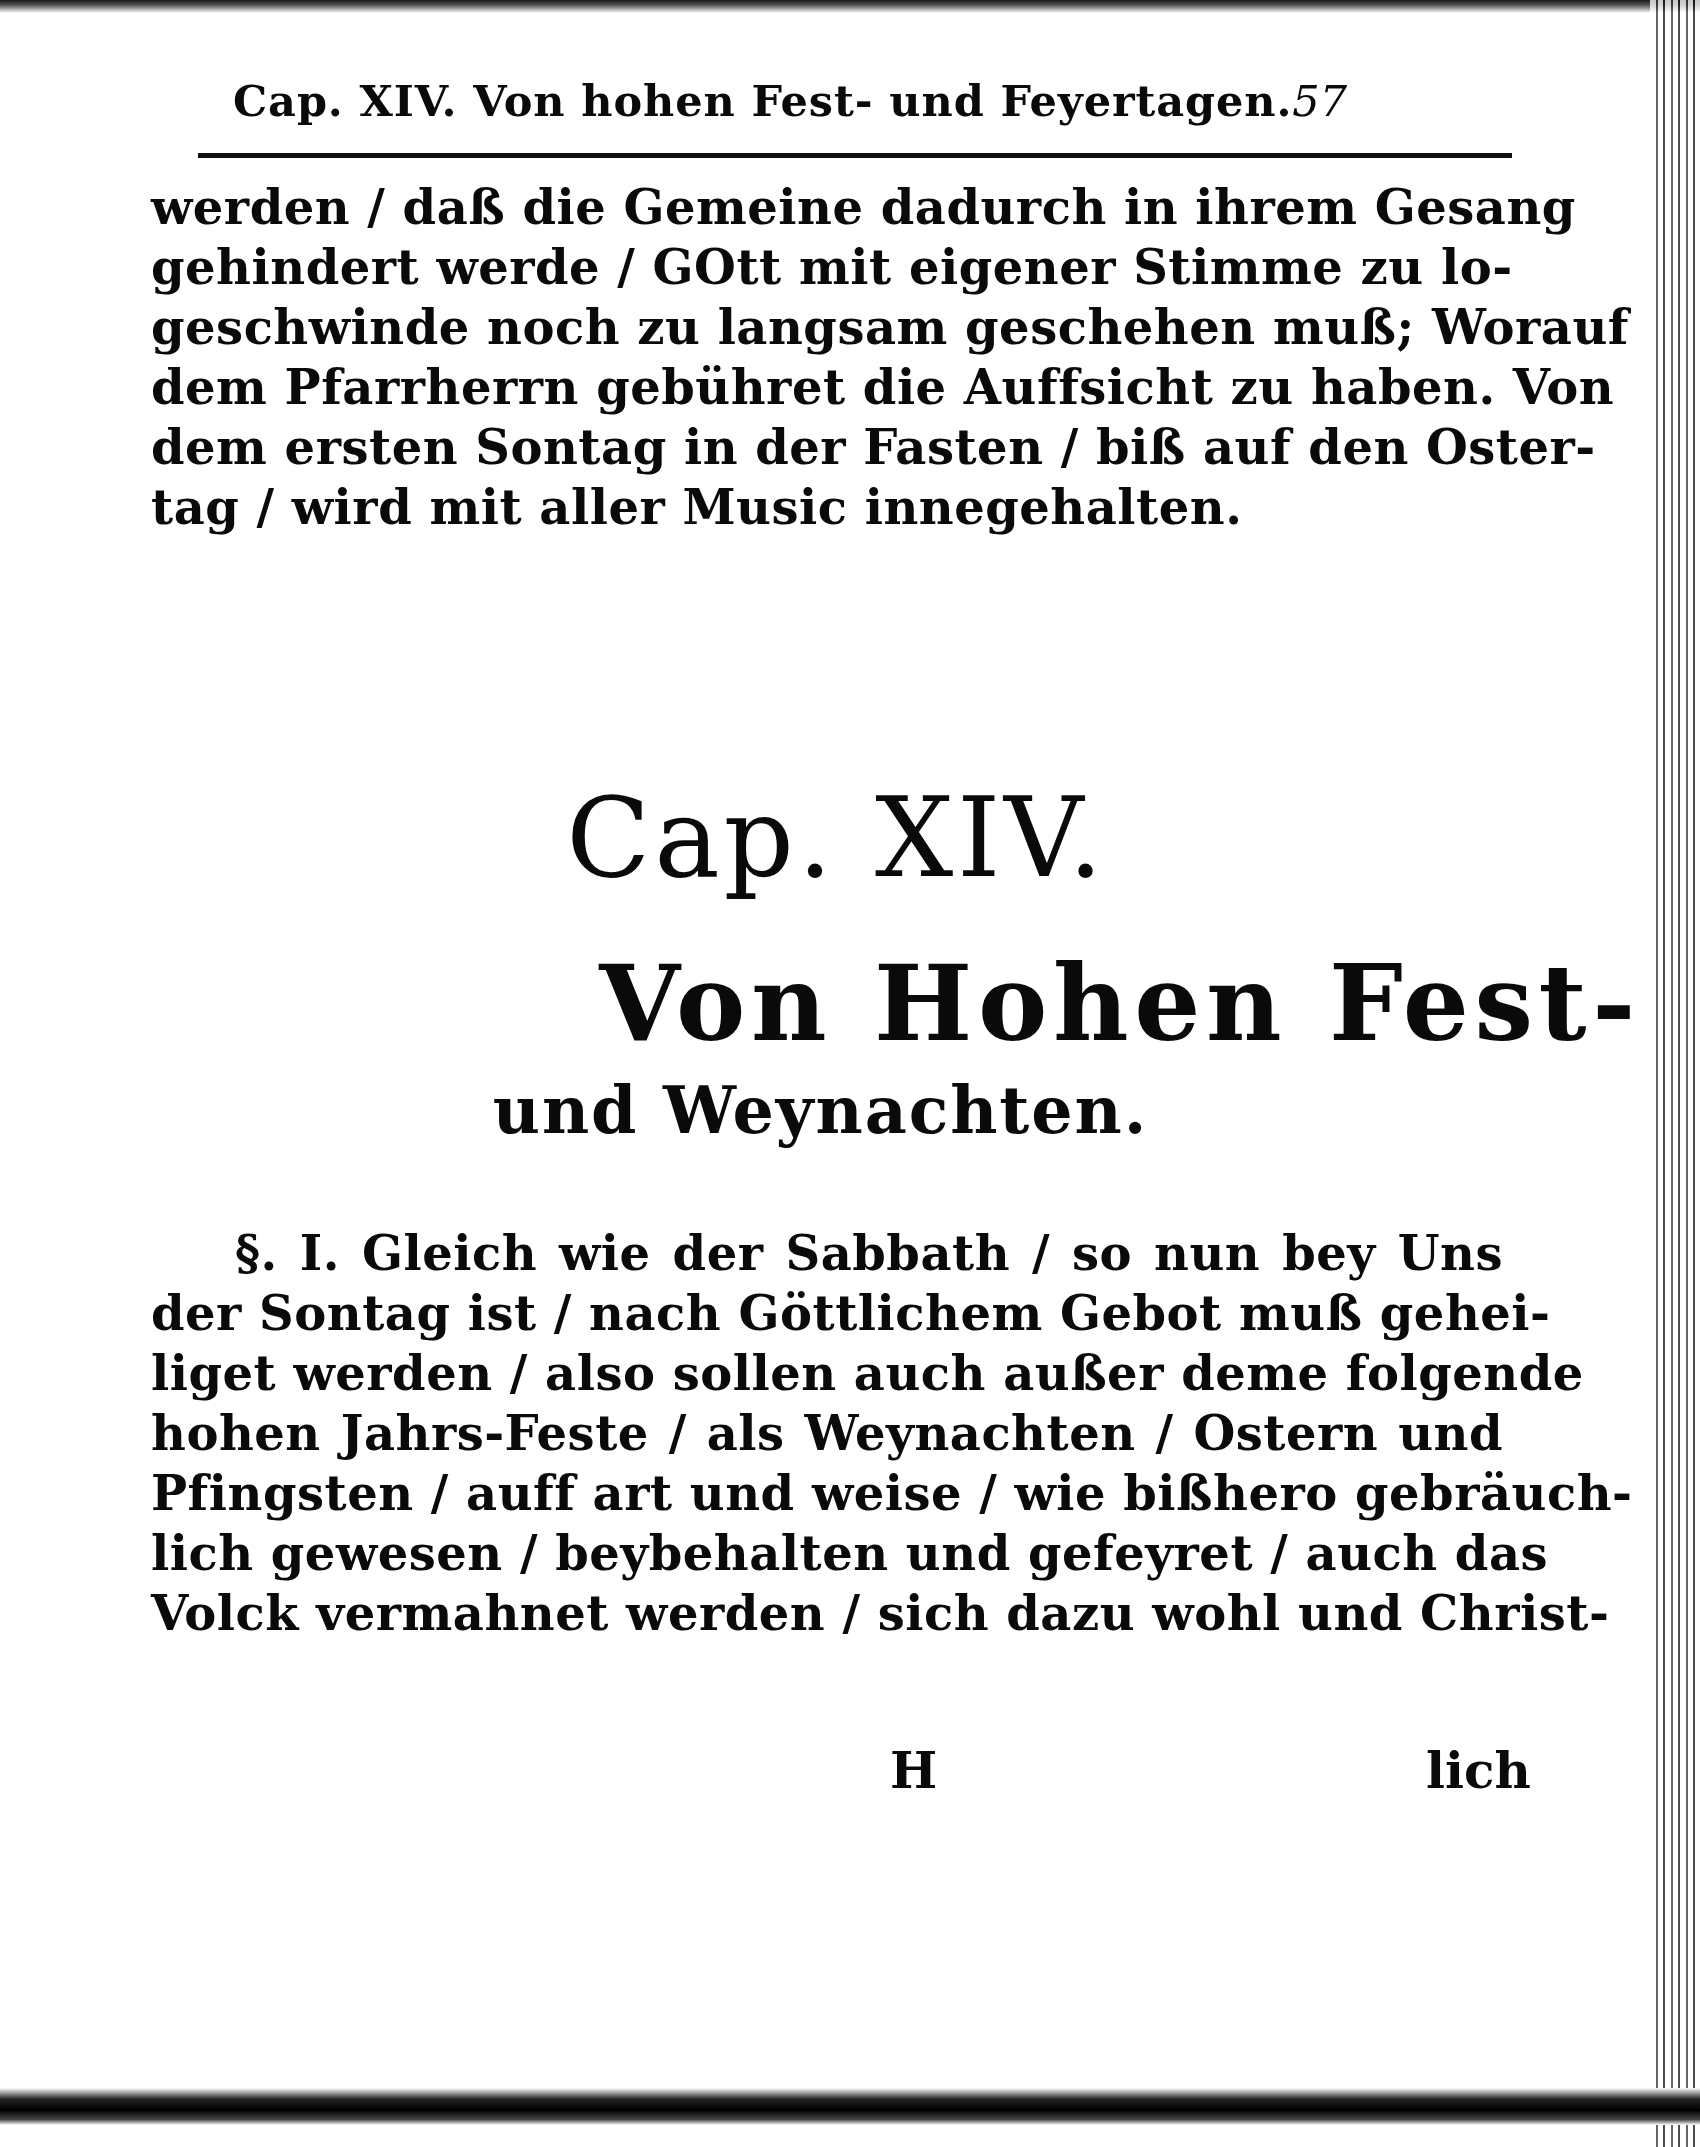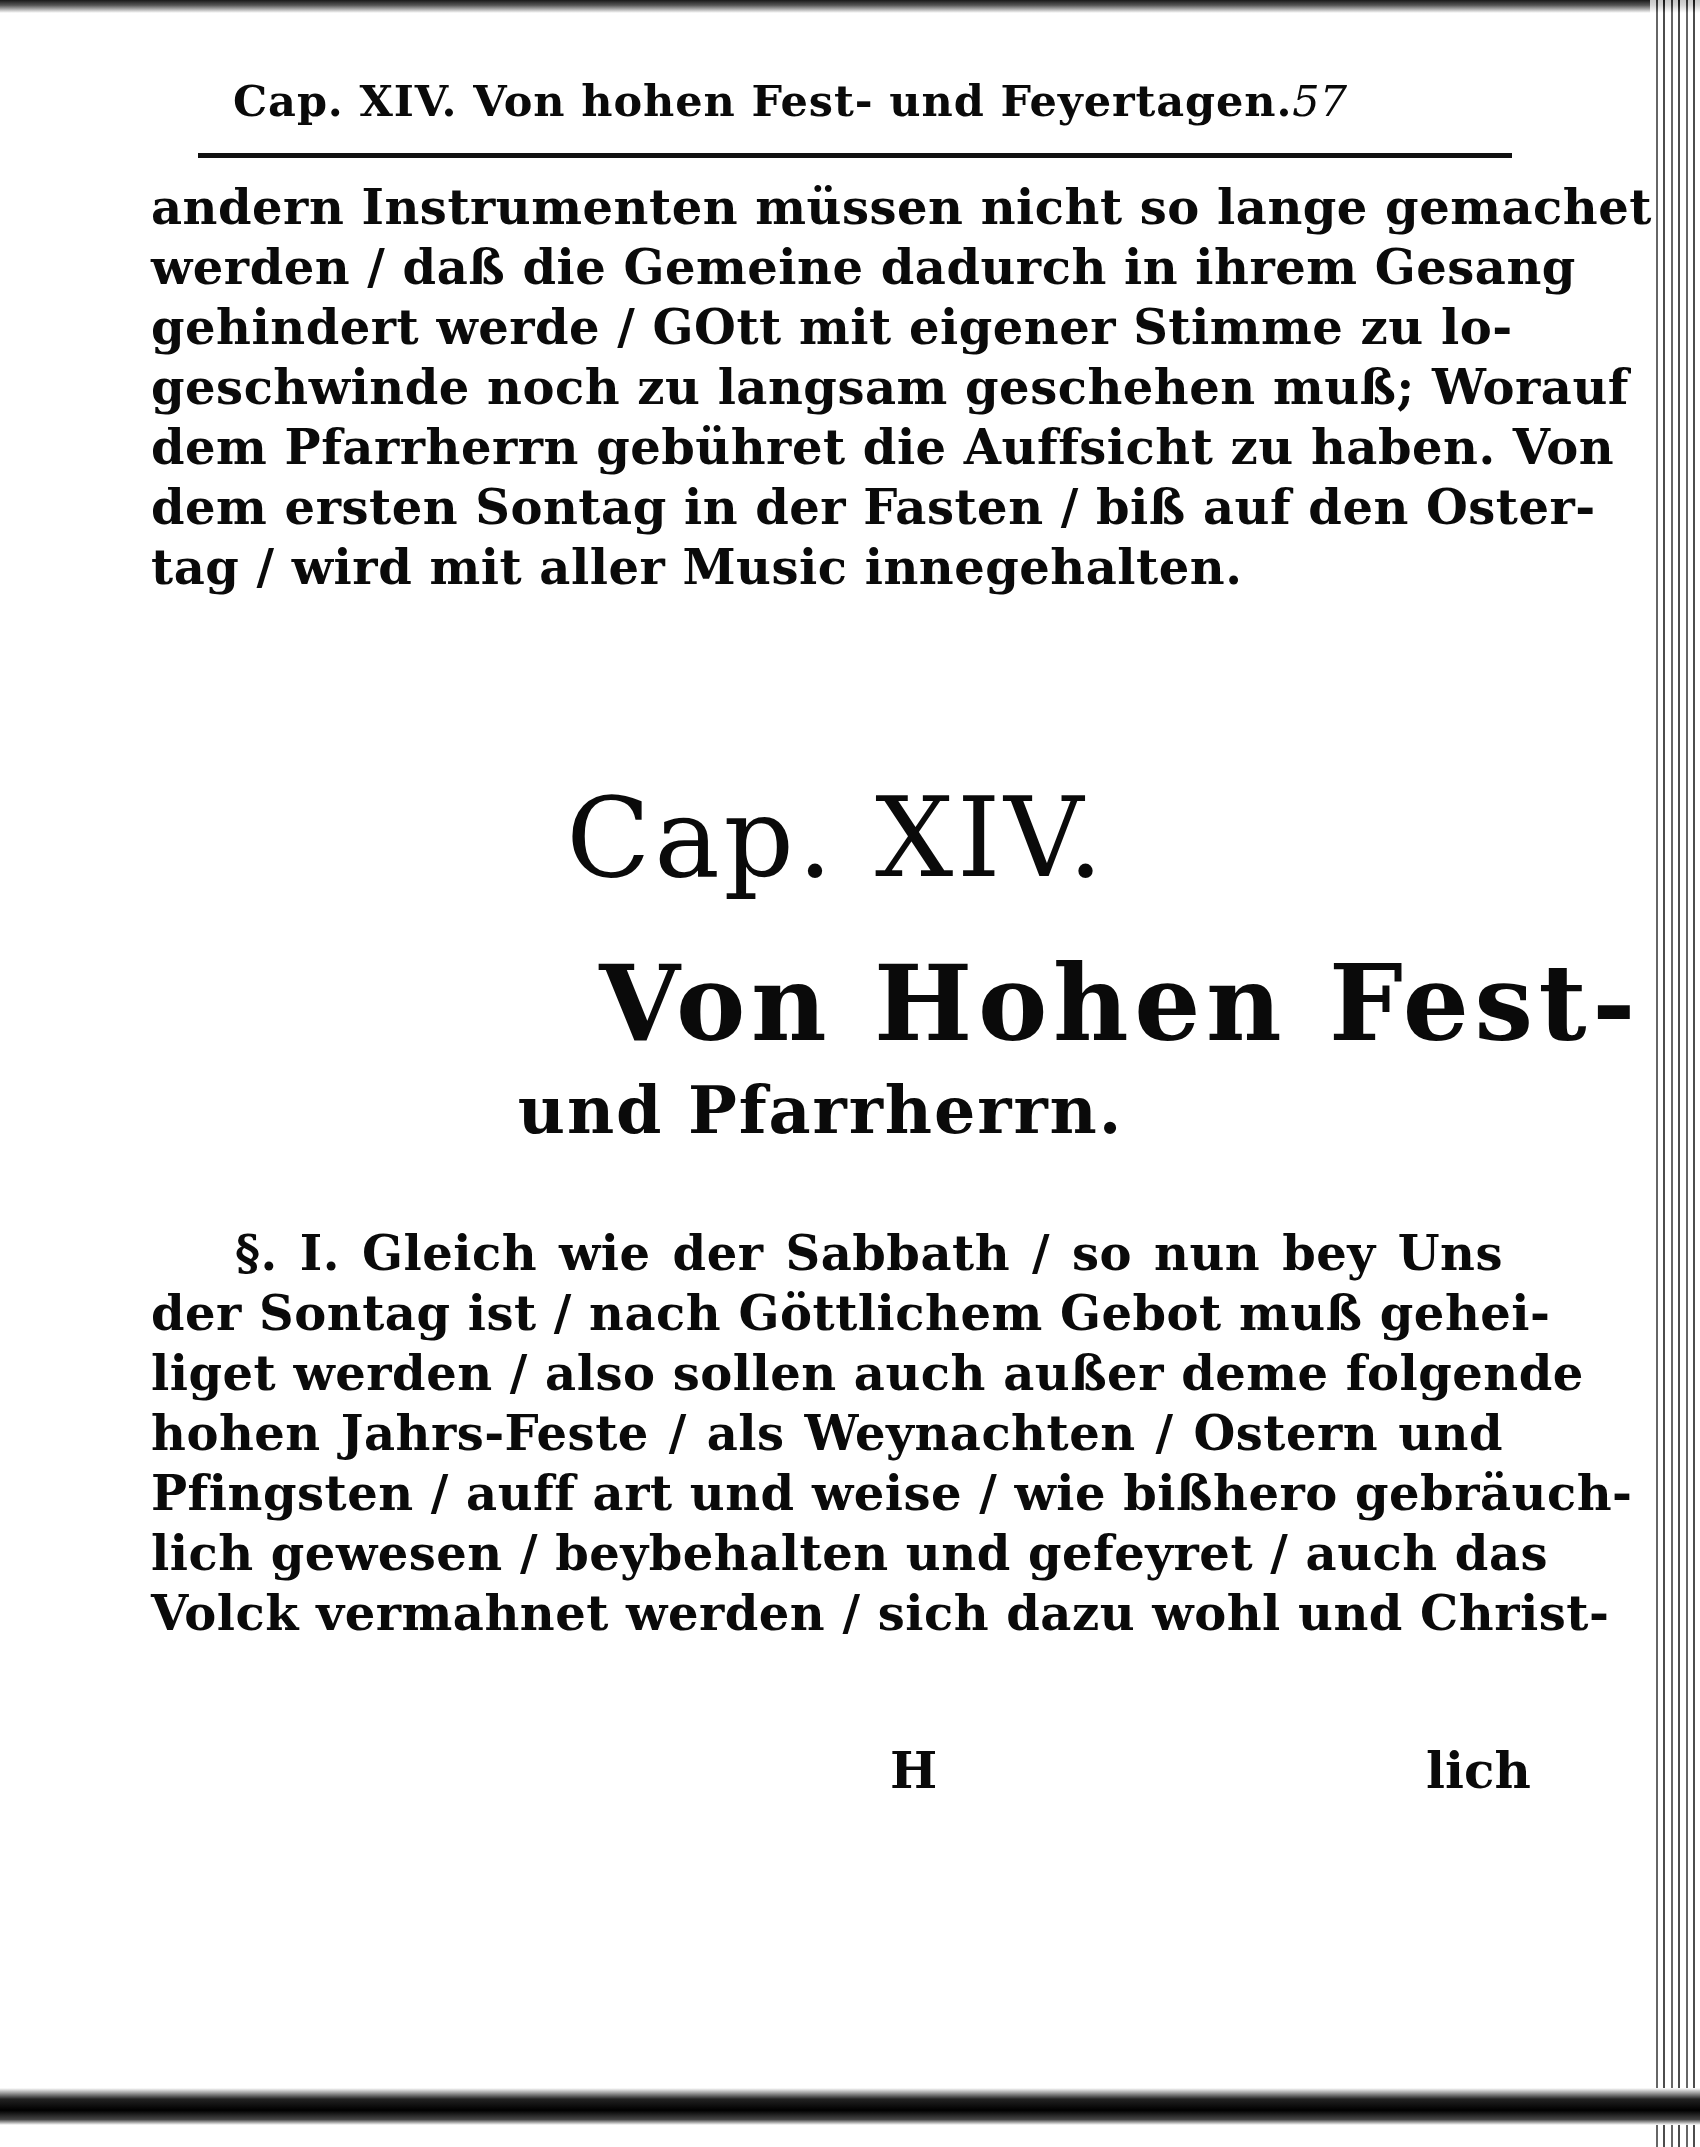--- a/index.html
+++ b/index.html
@@ -40,32 +40,31 @@
 <div class="right-edge"></div>
 
 <div class="page">
   <div class="running-head">
     <span class="rh-title">Cap. XIV. Von hohen Fest- und Feyertagen.</span>
     <span class="rh-page">57</span>
   </div>
   <div class="rule"></div>
 
   <div class="body-block" style="top:177px;">
-    <div class="line">andern Instrumenten müssen nicht so lange gemachet</div>
     <div class="line">werden / daß die Gemeine dadurch in ihrem Gesang</div>
     <div class="line">gehindert werde / GOtt mit eigener Stimme zu lo-</div>
     <div class="line">geschwinde noch zu langsam geschehen muß; Worauf</div>
     <div class="line">dem Pfarrherrn gebühret die Auffsicht zu haben. Von</div>
     <div class="line">dem ersten Sontag in der Fasten / biß auf den Oster-</div>
     <div class="line last">tag / wird mit aller Music innegehalten.</div>
   </div>
 
   <div class="chapter-num">Cap. XIV.</div>
   <div class="chapter-title-1">Von Hohen Fest-</div>
-  <div class="chapter-title-2">und Pfarrherrn.</div>
+  <div class="chapter-title-2">und Weynachten.</div>
 
   <div class="body-block" style="top:1223px;">
     <div class="line" style="padding-left:84px;">§. I.   Gleich wie der Sabbath / so nun bey Uns</div>
     <div class="line">der Sontag ist / nach Göttlichem Gebot muß gehei-</div>
     <div class="line">liget werden / also sollen auch außer deme folgende</div>
     <div class="line">hohen Jahrs-Feste / als Weynachten / Ostern und</div>
     <div class="line">Pfingsten / auff art und weise / wie bißhero gebräuch-</div>
     <div class="line">lich gewesen / beybehalten und gefeyret / auch das</div>
     <div class="line">Volck vermahnet werden / sich dazu wohl und Christ-</div>
   </div>

